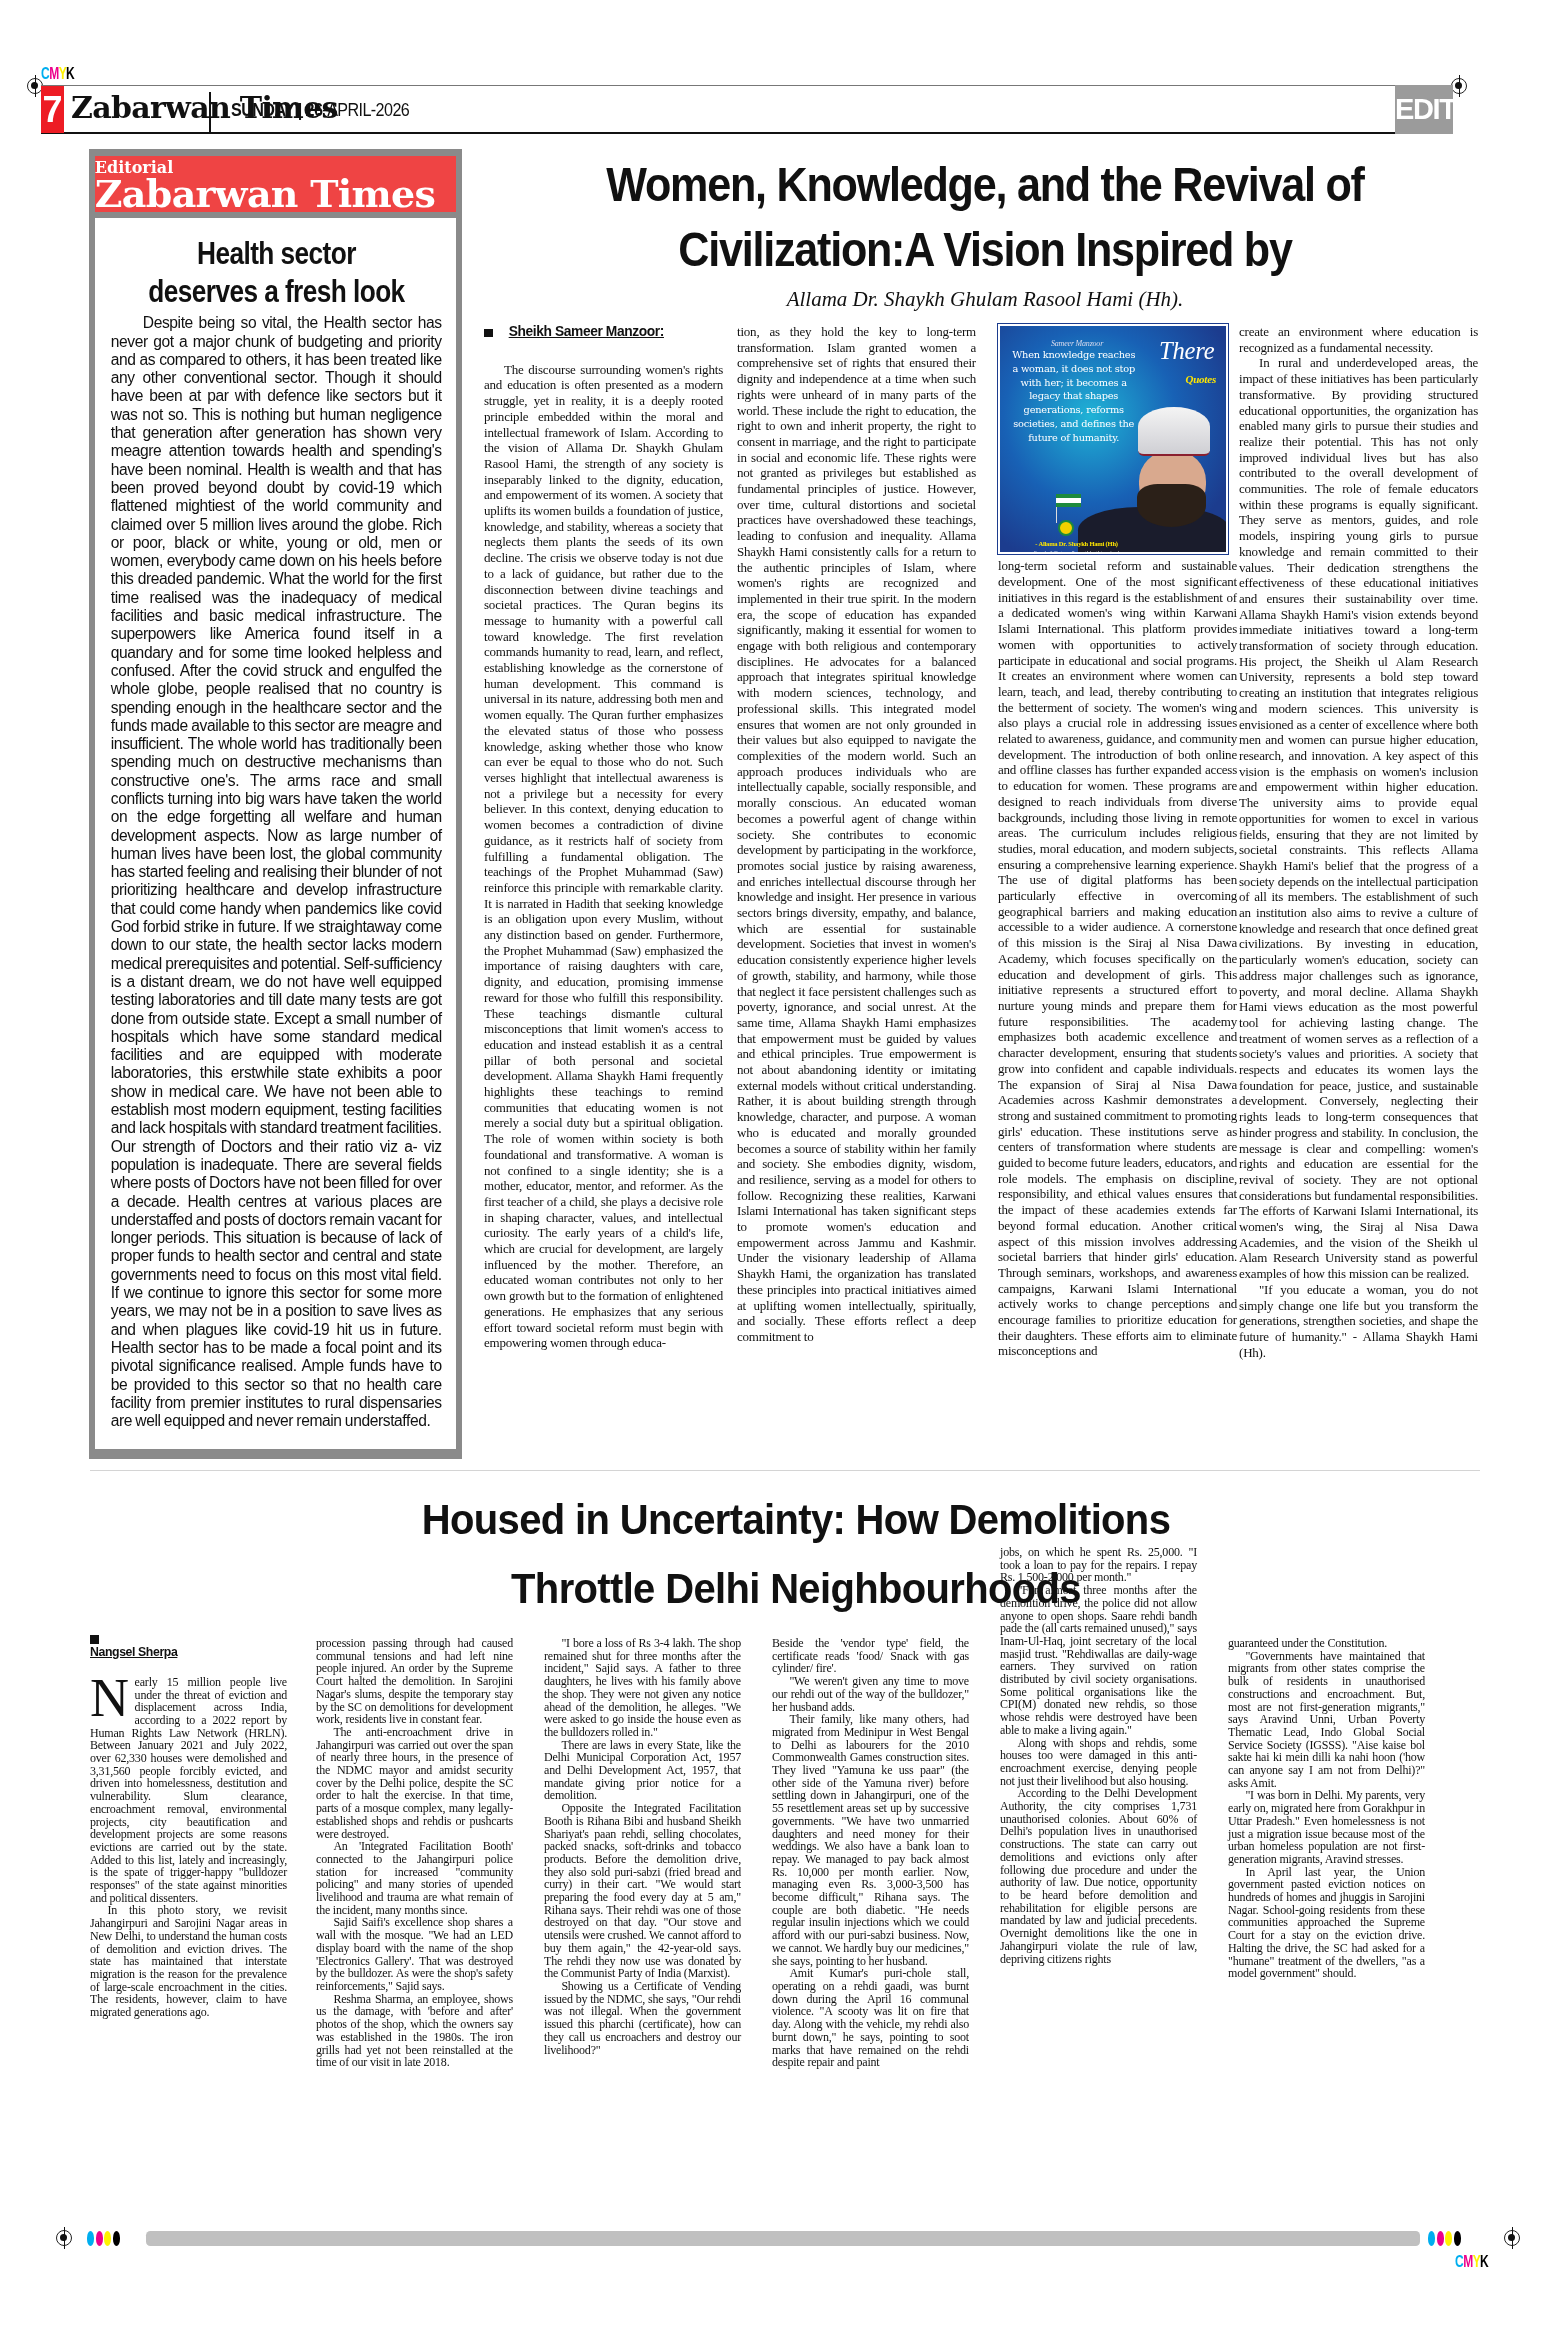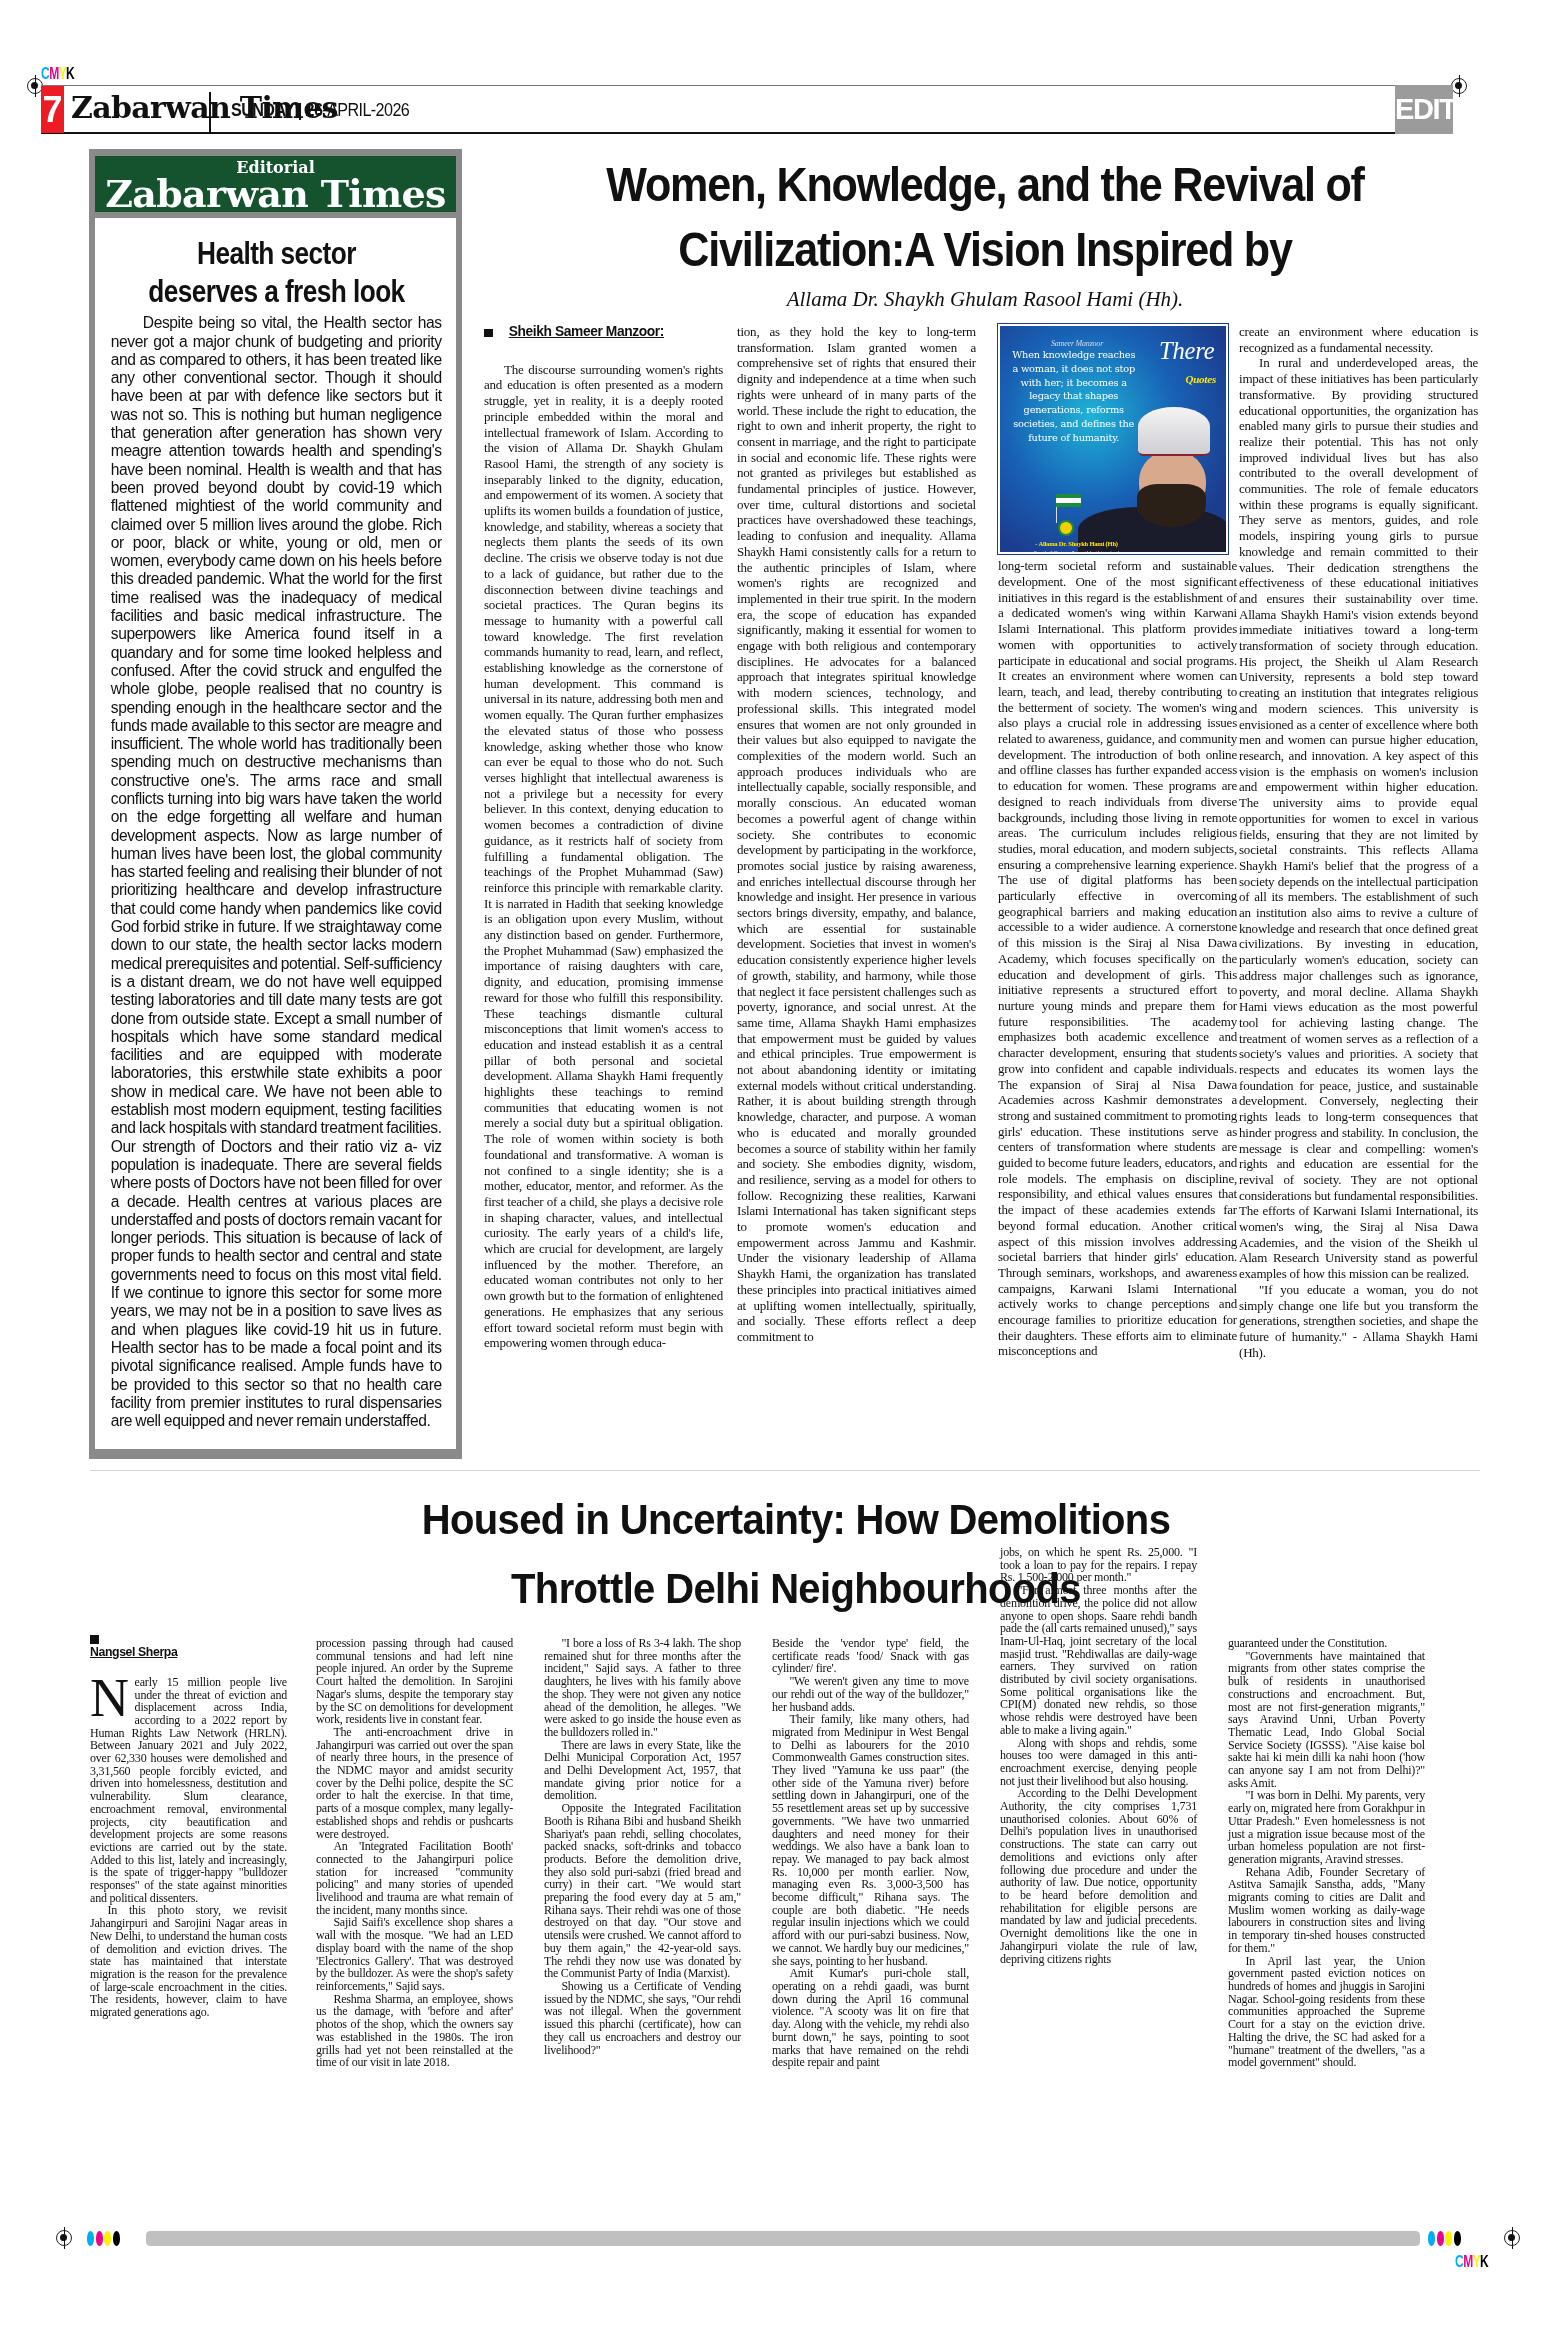--- a/index.html
+++ b/index.html
@@ -17,21 +17,21 @@
   .masthead { position: absolute; left: 41px; top: 85px; width: 1400px; height: 49px; border-top: 1.4px solid #777; border-bottom: 2.2px solid #111; }
   .page-num { position: absolute; left: 0; top: 0; width: 23px; height: 47px; background: #ed1c24; color: #fff; font-family: "Liberation Sans", sans-serif; font-weight: bold; font-size: 36px; text-align: center; line-height: 47px; }
   .paper-name { position: absolute; left: 30px; top: 4.3px; font-family: "DejaVu Serif", serif; font-weight: bold; font-size: 30px; letter-spacing: -0.7px; }
   .mast-divider { position: absolute; left: 168px; top: 5.8px; width: 2.2px; height: 40px; background: #111; }
   .mast-date { position: absolute; left: 190px; top: 13px; font-family: "Liberation Sans", sans-serif; font-size: 19px; font-weight: bold; letter-spacing: -0.7px; transform: scaleX(0.85); transform-origin: left; }
   .mast-date .light { font-weight: normal; }
   .edit-tab { position: absolute; left: 1354px; top: -1.4px; width: 58px; height: 49px; background: #9b9b9b; color: #fff; font-family: "Liberation Sans", sans-serif; font-weight: bold; font-size: 29px; text-align: center; line-height: 49px; letter-spacing: -1.4px; }
 
   
   .editorial { position: absolute; left: 89px; top: 149px; width: 373px; height: 1310px; background: #8a8a8a; padding: 7.2px 5.8px 7.2px 5.8px; }
-  .editorial-head { background: #14532d; color: #fff; height: 56px; text-align: center; position: relative; }
+  .editorial-head { background: #ef4444; color: #fff; height: 56px; position: relative; }
   .editorial-kicker { position: absolute; left: 0; right: 0; top: 1.4px; font-family: "DejaVu Serif", serif; font-weight: bold; font-size: 16px; }
   .editorial-brand { position: absolute; left: 0; right: 0; top: 14.5px; font-family: "DejaVu Serif", serif; font-weight: bold; font-size: 38px; letter-spacing: -0.7px; }
   .editorial-body { background: #fff; margin-top: 5.8px; height: 1231px; padding: 16px 14.5px 0 16px; }
   .editorial-title { font-family: "Liberation Sans", sans-serif; font-weight: bold; font-size: 32px; line-height: 38px; text-align: center; letter-spacing: -0.7px; transform: scaleX(0.82); }
   .editorial-text { font-family: "Liberation Sans", sans-serif; font-size: 15.6px; line-height: 18.3px; text-align: justify; margin-top: 4.3px; letter-spacing: -0.4px; word-spacing: -0.7px; }
   .editorial-text::first-line { }
   .indent { text-indent: 32px; }
 
   
   .main-headline { position: absolute; left: 500px; top: 152px; width: 970px; text-align: center; font-family: "Liberation Sans", sans-serif; font-weight: bold; font-size: 49px; line-height: 65px; letter-spacing: -1.4px; transform: scaleX(0.88); }
@@ -188,21 +188,20 @@
 <div class="b-col b5">
   <p>jobs, on which he spent Rs. 25,000. "I took a loan to pay for the repairs. I repay Rs. 1,500-2,000 per month."</p>
   <p>"For almost three months after the demolition drive, the police did not allow anyone to open shops. Saare rehdi bandh pade the (all carts remained unused)," says Inam-Ul-Haq, joint secretary of the local masjid trust. "Rehdiwallas are daily-wage earners. They survived on ration distributed by civil society organisations. Some political organisations like the CPI(M) donated new rehdis, so those whose rehdis were destroyed have been able to make a living again."</p>
   <p>Along with shops and rehdis, some houses too were damaged in this anti-encroachment exercise, denying people not just their livelihood but also housing.</p>
   <p>According to the Delhi Development Authority, the city comprises 1,731 unauthorised colonies. About 60% of Delhi's population lives in unauthorised constructions. The state can carry out demolitions and evictions only after following due procedure and under the authority of law. Due notice, opportunity to be heard before demolition and rehabilitation for eligible persons are mandated by law and judicial precedents. Overnight demolitions like the one in Jahangirpuri violate the rule of law, depriving citizens rights</p>
 </div>
 <div class="b-col b6">
   <p>guaranteed under the Constitution.</p>
   <p>"Governments have maintained that migrants from other states comprise the bulk of residents in unauthorised constructions and encroachment. But, most are not first-generation migrants," says Aravind Unni, Urban Poverty Thematic Lead, Indo Global Social Service Society (IGSSS). "Aise kaise bol sakte hai ki mein dilli ka nahi hoon ('how can anyone say I am not from Delhi)?" asks Amit.</p>
   <p>"I was born in Delhi. My parents, very early on, migrated here from Gorakhpur in Uttar Pradesh." Even homelessness is not just a migration issue because most of the urban homeless population are not first-generation migrants, Aravind stresses.</p>
-  <p>Rehana Adib, Founder Secretary of Astitva Samajik Sanstha, adds, "Many migrants coming to cities are Dalit and Muslim women working as daily-wage labourers in construction sites and living in temporary tin-shed houses constructed for them."</p>
   <p>In April last year, the Union government pasted eviction notices on hundreds of homes and jhuggis in Sarojini Nagar. School-going residents from these communities approached the Supreme Court for a stay on the eviction drive. Halting the drive, the SC had asked for a "humane" treatment of the dwellers, "as a model government" should.</p>
 </div>
 
 <div class="reg-mark" style="left:56px; top:2230px;"></div>
 <div class="ink-dots" style="left:87px;">
   <span class="dot-c"></span>
     <span class="dot-m"></span>
     <span class="dot-y"></span>
     <span class="dot-k"></span>
 </div>

